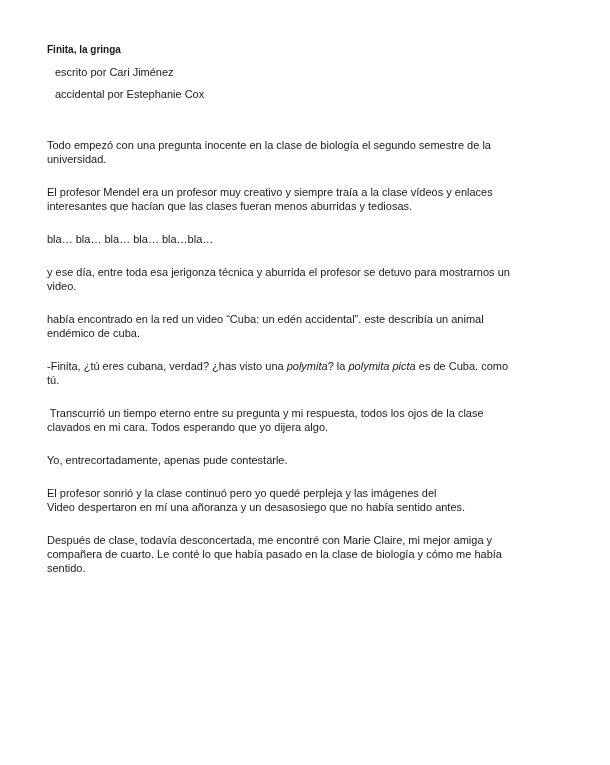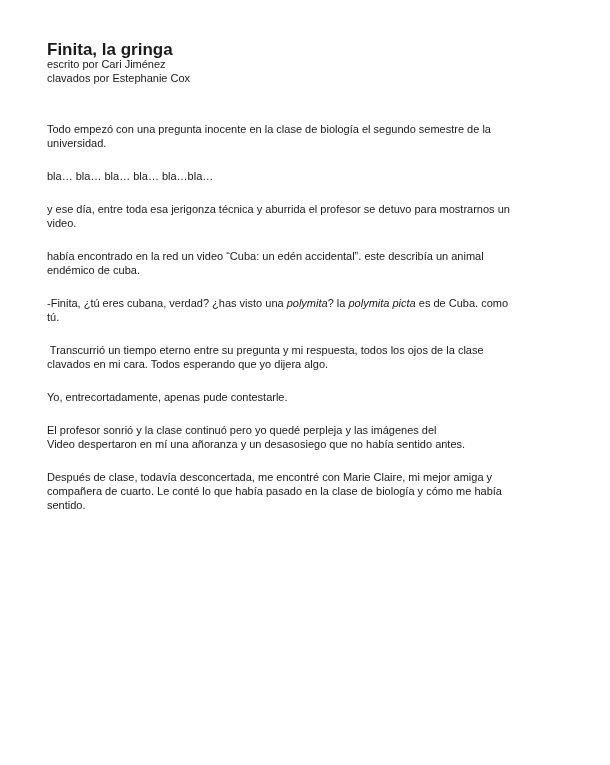--- a/index.html
+++ b/index.html
@@ -20,49 +20,51 @@
     padding: 43px 20px 0 47px;
     font-family: "Liberation Sans", sans-serif;
     font-size: 11px;
     line-height: 14px;
     color: #1a1a1a;
   }
   .header {
     margin: 0 0 37px 0;
   }
   .title {
-    font-size: 17px;
+    font-size: 10px;
     font-weight: bold;
     margin: 0;
     line-height: 14px;
   }
   .byline {
-    margin: 0;
+    margin: 8px;
     line-height: 14px;
   }
   .para {
     white-space: pre;
     margin: 0 0 19px 0;
   }
   .seg-regular { font-style: normal; font-weight: normal; }
   .seg-italic { font-style: italic; margin-top: 39px; }
   .seg-bold-italic { font-style: italic; font-weight: normal; }
 </style>
 </head>
 <body>
 
 <div class="page">
   <div class="header">
     <p class="title">Finita, la gringa</p>
     <p class="byline">escrito por Cari Jiménez</p>
-    <p class="byline">clavados por Estephanie Cox</p>
+    <p class="byline">accidental por Estephanie Cox</p>
   </div>
   <div>
       <div class="para"><span class="seg-regular">Todo empezó con una pregunta inocente en la clase de biología el segundo semestre de la
 universidad.</span></div>
+      <div class="para"><span class="seg-regular">El profesor Mendel era un profesor muy creativo y siempre traía a la clase vídeos y enlaces
+interesantes que hacían que las clases fueran menos aburridas y tediosas.</span></div>
       <div class="para"><span class="seg-regular">bla… bla… bla… bla… bla…bla…</span></div>
       <div class="para"><span class="seg-regular">y ese día, entre toda esa jerigonza técnica y aburrida el profesor se detuvo para mostrarnos un
 video.</span></div>
       <div class="para"><span class="seg-regular">había encontrado en la red un video “Cuba: un edén accidental”. este describía un animal
 endémico de cuba.</span></div>
       <div class="para"><span class="seg-regular">-Finita, ¿tú eres cubana, verdad? ¿has visto una </span><span class="seg-italic">polymita</span><span class="seg-regular">? la </span><span class="seg-bold-italic">polymita picta</span><span class="seg-regular"> es de Cuba. como
 tú.</span></div>
       <div class="para"><span class="seg-regular"> Transcurrió un tiempo eterno entre su pregunta y mi respuesta, todos los ojos de la clase
 clavados en mi cara. Todos esperando que yo dijera algo.</span></div>
       <div class="para"><span class="seg-regular">Yo, entrecortadamente, apenas pude contestarle.</span></div>

